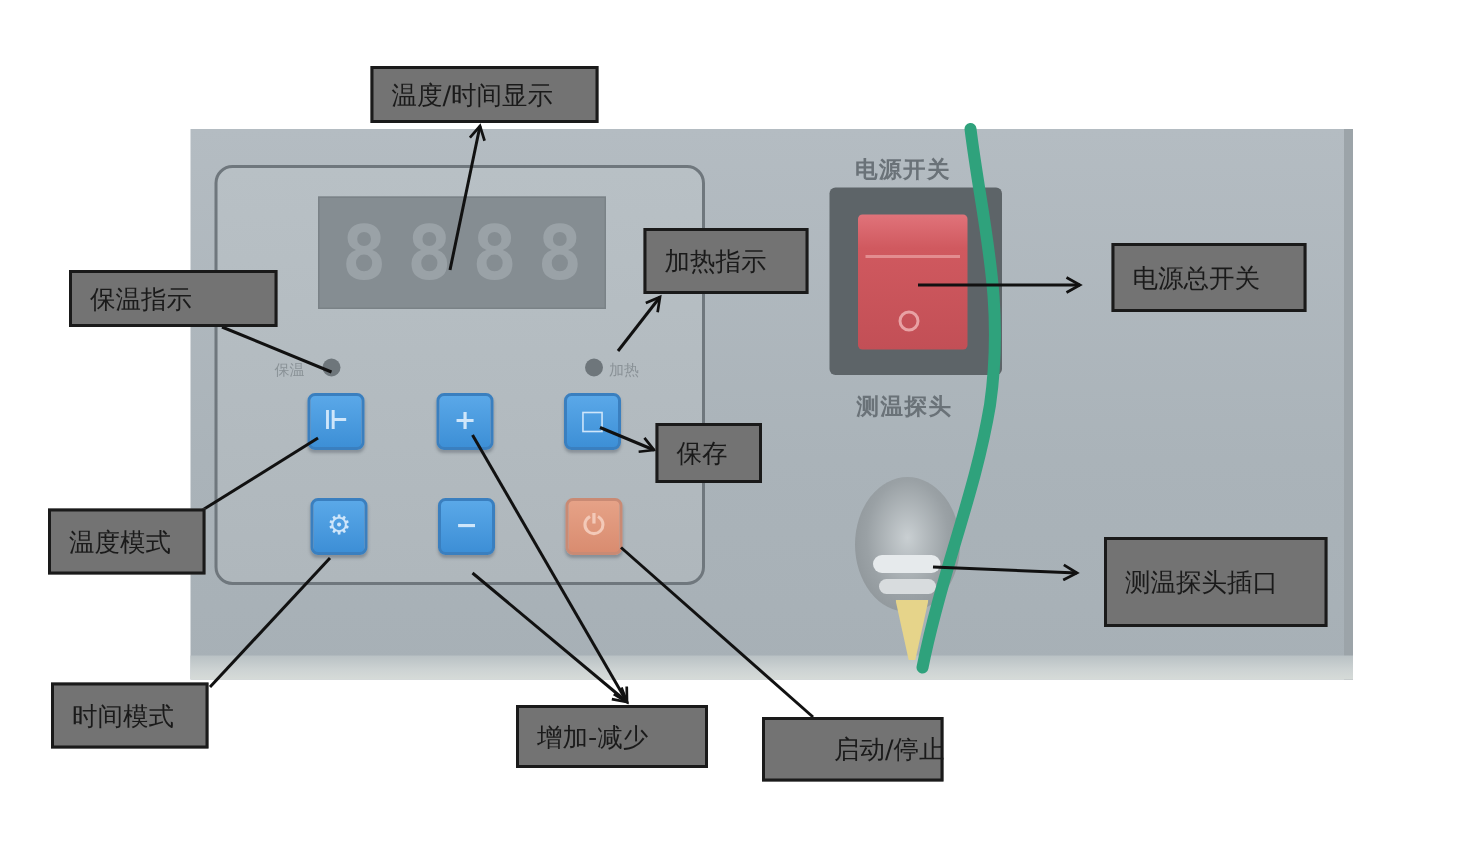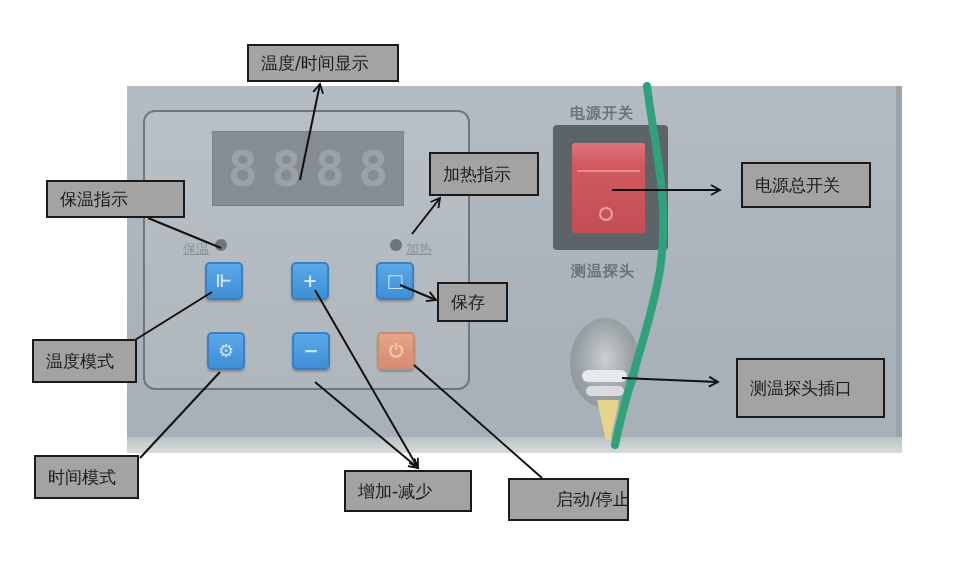--- a/index.html
+++ b/index.html
@@ -14,21 +14,21 @@
   #panel-edge { left:896px; top:86px; width:6px; height:367px; background:#9ca4a9; }
   #ctrl-box { left:143px; top:110px; width:327px; height:280px; border:2px solid #6f777d;
               border-radius:12px; box-sizing:border-box;
               background:linear-gradient(180deg,#b8c0c5,#afb7bc); }
   #display { left:212px; top:131px; width:192px; height:75px; background:#858d92;
              border:1px solid #7a8287; box-sizing:border-box; display:flex;
              align-items:center; justify-content:space-around; padding:0 8px; }
   .seg { font-family:"DejaVu Sans Mono", monospace; font-size:50px; font-weight:bold;
          color:#9aa2a7; line-height:1; }
   .led { width:12px; height:12px; border-radius:50%; background:#6e767b; }
-  .led-label { font-size:13px; color:#8a9297;text-decoration:underline; }
+  .led-label { font-size:10px; color:#8a9297; }
   .btn { width:38px; height:38px; border-radius:5px; box-sizing:border-box;
          display:flex; align-items:center; justify-content:center;
          box-shadow:0 2px 2px rgba(60,70,80,0.35); }
   .btn-blue { background:linear-gradient(180deg,#5aa8e8,#3d8fd6); border:2px solid #3a7fbf; }
   .btn-orange { background:linear-gradient(180deg,#e6a287,#d98c70); border:2px solid #c98a74; }
   .btn-glyph { color:#cfe6fa; font-size:18px; font-weight:bold; line-height:1; }
   .panel-text { font-size:15px; color:#6a7278; font-weight:bold; letter-spacing:1px; }
   #switch-housing { left:553px; top:125px; width:115px; height:125px; background:#5d6468;
              border-radius:4px; }
   #switch-rocker { left:572px; top:143px; width:73px; height:90px;
@@ -37,21 +37,21 @@
   #rocker-line { left:577px; top:170px; width:63px; height:2px; background:#e38d90; }
   #rocker-circle { left:599px; top:207px; width:14px; height:14px; border:2px solid #e8a2a4;
              border-radius:50%; box-sizing:border-box; }
   #probe-ring { left:570px; top:318px; width:70px; height:90px; border-radius:50%;
              background:radial-gradient(ellipse at 50% 45%,#c9cfd2 0%,#9aa1a5 55%,#868d91 100%); }
   #probe-nut1 { left:582px; top:370px; width:45px; height:12px; border-radius:6px; background:#e6eaec; }
   #probe-nut2 { left:586px; top:386px; width:38px; height:10px; border-radius:5px; background:#d8dcde; }
   #probe-yellow { left:597px; top:400px; width:22px; height:40px; background:#e6d48a;
              clip-path:polygon(0 0,100% 0,60% 100%,40% 100%); }
   
-  .callout { position:absolute; background:#a3a3a3; border:2px solid #1a1a1a; box-sizing:border-box;
+  .callout { position:absolute; background:#737373; border:2px solid #1a1a1a; box-sizing:border-box;
              display:flex; align-items:center; padding-left:12px; font-size:17px; color:#1a1a1a;
              white-space:nowrap; }
   svg#arrows { position:absolute; left:0; top:0; width:972px; height:578px; pointer-events:none; }
 </style>
 </head>
 <body>
 
 <div id="panel" class="abs"></div>
 <div id="panel-edge" class="abs"></div>
 <div id="panel-strip" class="abs"></div>

